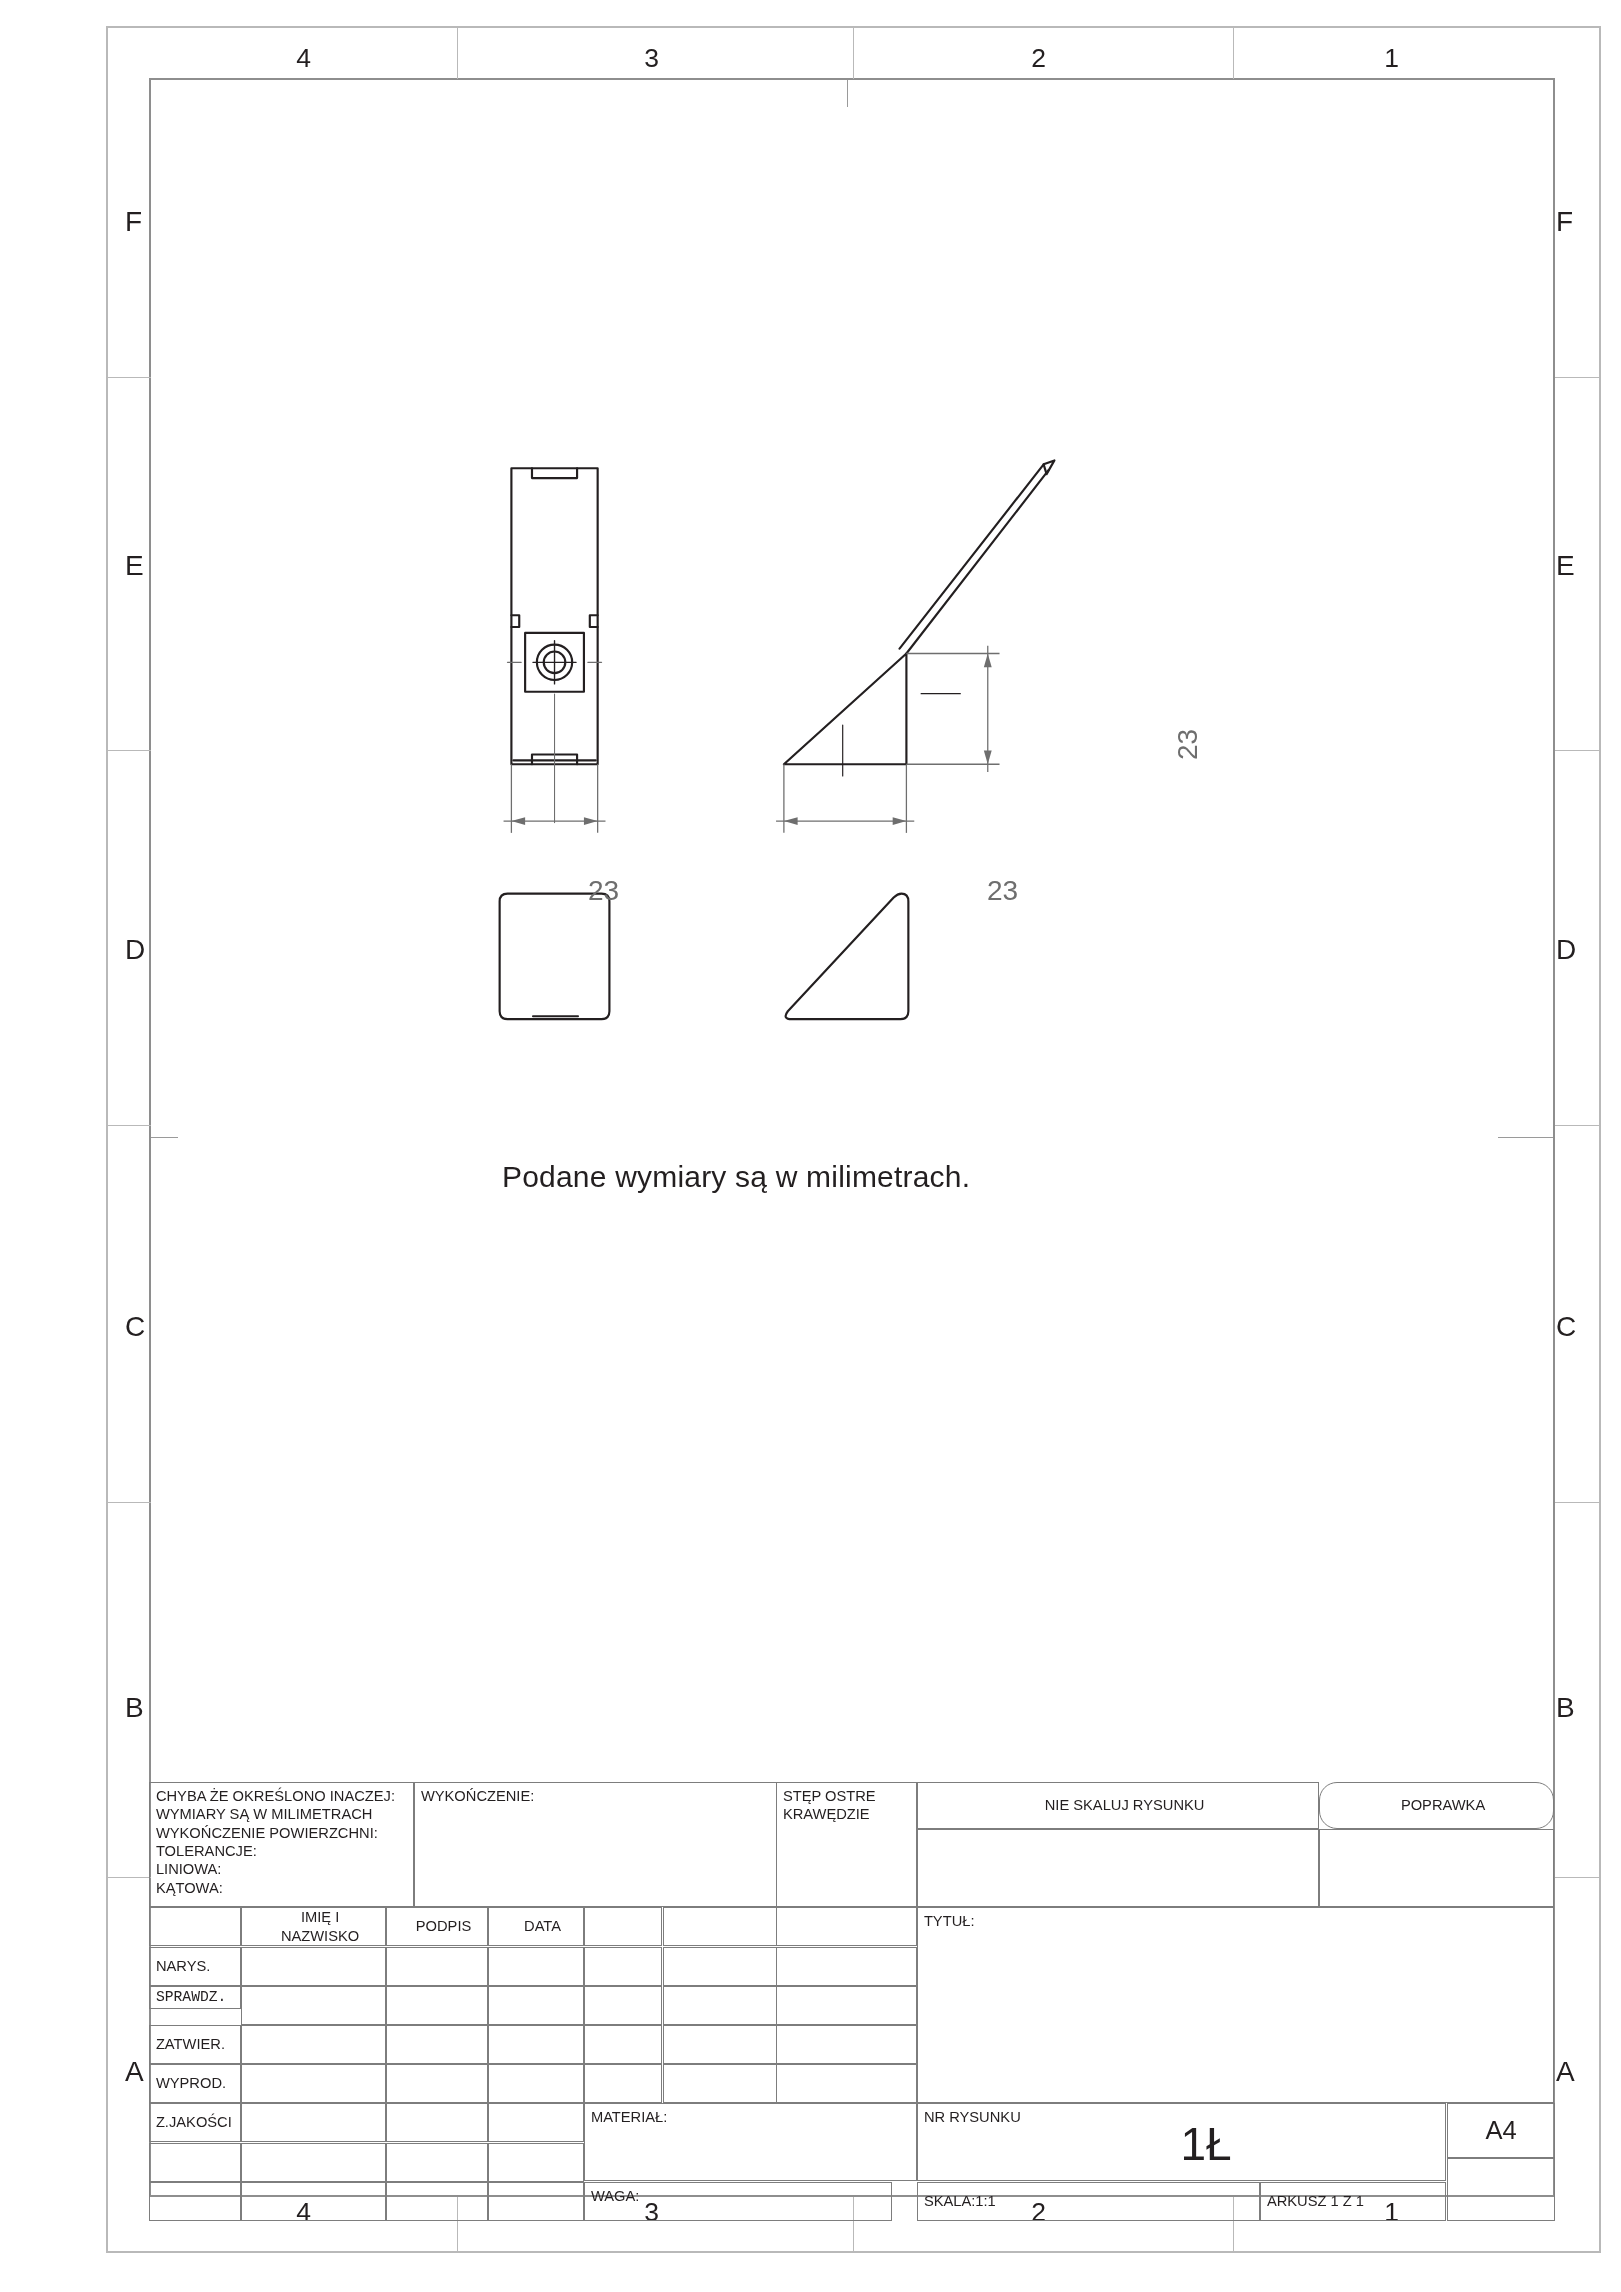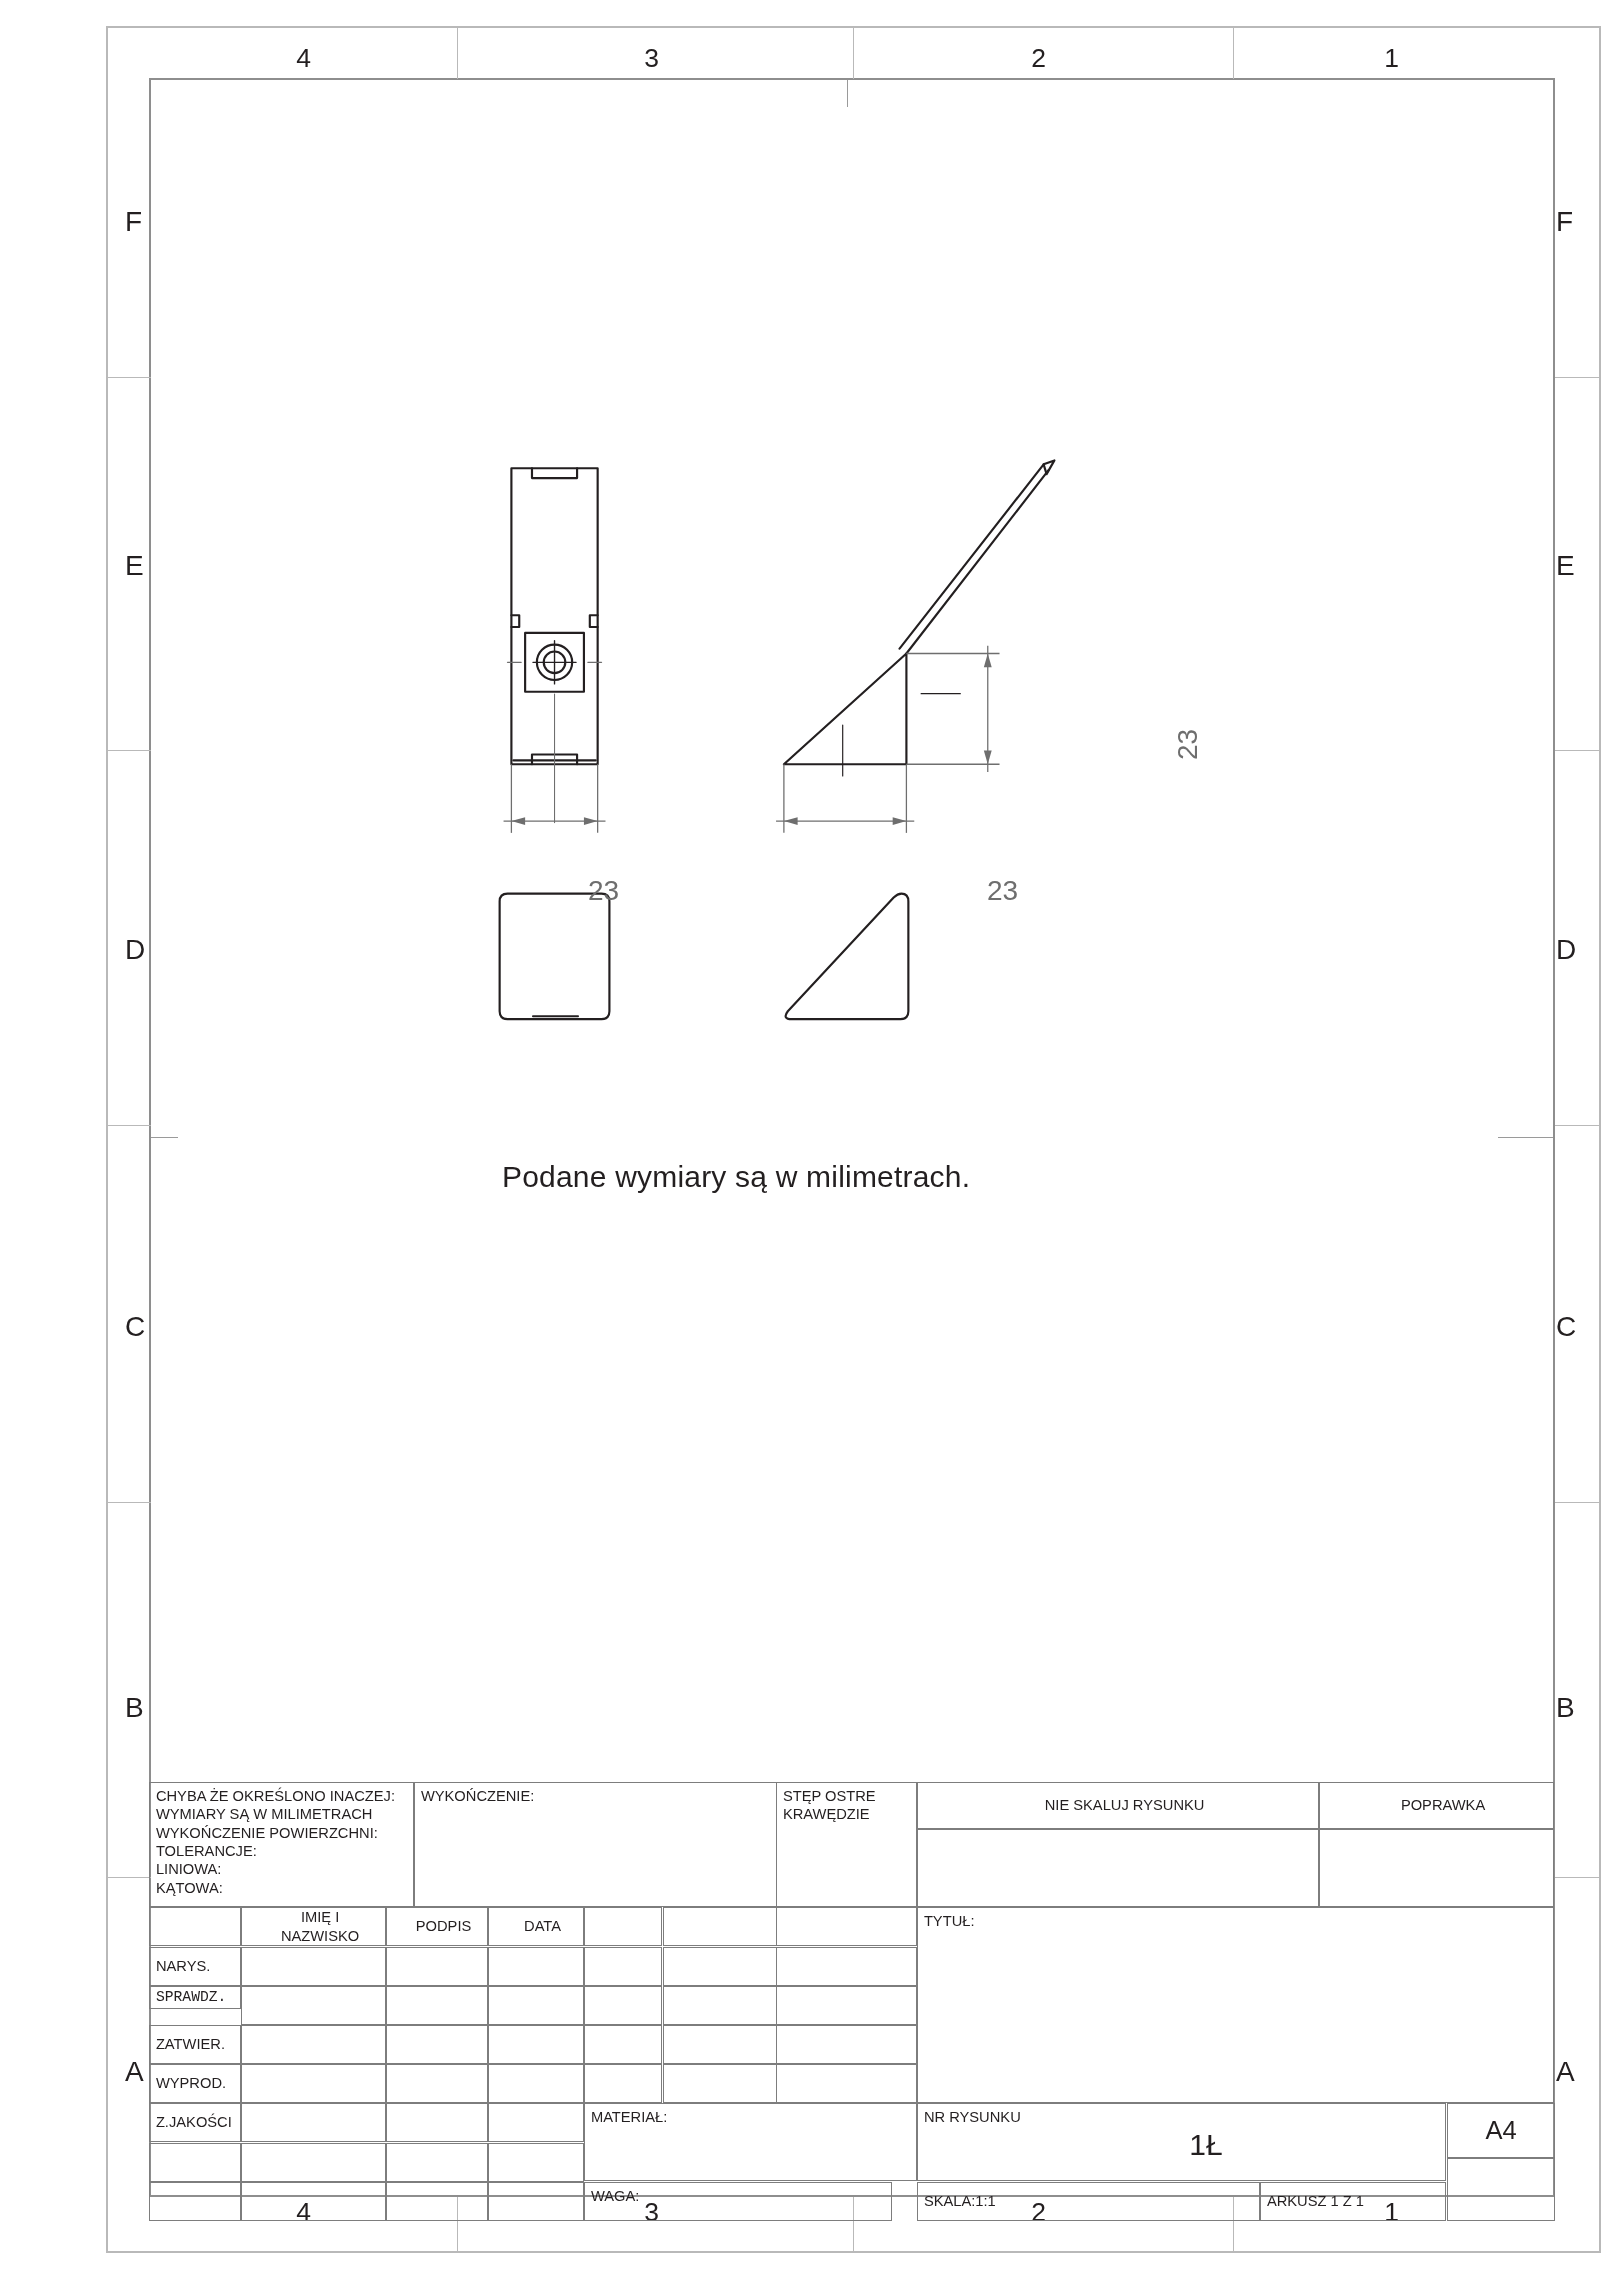--- a/index.html
+++ b/index.html
@@ -25,21 +25,21 @@
   
   .note{position:absolute;font-size:30px;color:#231f20;letter-spacing:0.2px;}
 
   
   .dimtext{position:absolute;font-size:28px;color:#6e6e6e;}
   .dimtext.vert{transform:rotate(-90deg);transform-origin:left top;}
   .tb-cell{position:absolute;box-sizing:border-box;border:1px solid #7d7d7d;font-size:14.7px;color:#231f20;padding:3.9px 5.9px;line-height:1.25;overflow:hidden;}
   .tb-cell.c{display:flex;align-items:center;justify-content:center;text-align:center;padding-left:19px;}
   .tb-cell.l{display:flex;align-items:flex-start;justify-content:flex-start;}
   .tb-cell.lm{display:flex;align-items:center;justify-content:flex-start;}
-  .tb-cell.drawno{font-size:30px;display:flex;align-items:center;justify-content:center;}
+  .tb-cell.drawno{font-size:46px;display:flex;align-items:center;justify-content:center;}
   .tb-cell.a4{font-size:25.5px;display:flex;align-items:center;justify-content:center;}
   .tb-cell.noborder{border:none;}
   .multi{white-space:pre-line;}
 </style>
 </head>
 <body>
 
 <div id="sheet">
 
   <div class="outer-frame"></div>
@@ -174,21 +174,21 @@
     <div class="tb-cell l multi" style="left:149px;top:1782px;width:265px;height:125px;">CHYBA ŻE OKREŚLONO INACZEJ:
 WYMIARY SĄ W MILIMETRACH
 WYKOŃCZENIE POWIERZCHNI:
 TOLERANCJE:
    LINIOWA:
    KĄTOWA:</div>
     <div class="tb-cell l" style="left:414px;top:1782px;width:363px;height:125px;">WYKOŃCZENIE:</div>
     <div class="tb-cell l multi" style="left:776px;top:1782px;width:141px;height:125px;">STĘP OSTRE
 KRAWĘDZIE</div>
     <div class="tb-cell c" style="left:917px;top:1782px;width:402px;height:47px;">NIE SKALUJ RYSUNKU</div>
-    <div class="tb-cell c" style="left:1319px;top:1782px;width:235px;height:47px;">POPRAWKA</div>
+    <div class="tb-cell c" style="left:1319px;top:1782px;width:235px;height:47px;border-radius:18px;">POPRAWKA</div>
     <div class="tb-cell" style="left:917px;top:1829px;width:402px;height:78px;"></div>
     <div class="tb-cell" style="left:1319px;top:1829px;width:235px;height:78px;"></div>
 
     <div class="tb-cell" style="left:149px;top:1907px;width:92px;height:39px;"></div>
     <div class="tb-cell c" style="left:241px;top:1907px;width:145px;height:39px;">IMIĘ I NAZWISKO</div>
     <div class="tb-cell c" style="left:386px;top:1907px;width:102px;height:39px;">PODPIS</div>
     <div class="tb-cell c" style="left:488px;top:1907px;width:96px;height:39px;">DATA</div>
     <div class="tb-cell" style="left:584px;top:1907px;width:78px;height:39px;"></div>
     <div class="tb-cell" style="left:663px;top:1907px;width:114px;height:39px;"></div>
     <div class="tb-cell" style="left:776px;top:1907px;width:141px;height:39px;"></div>

